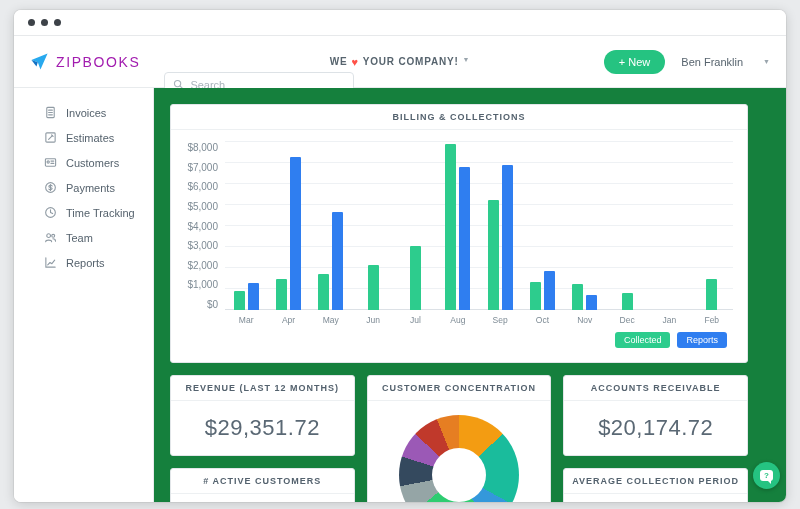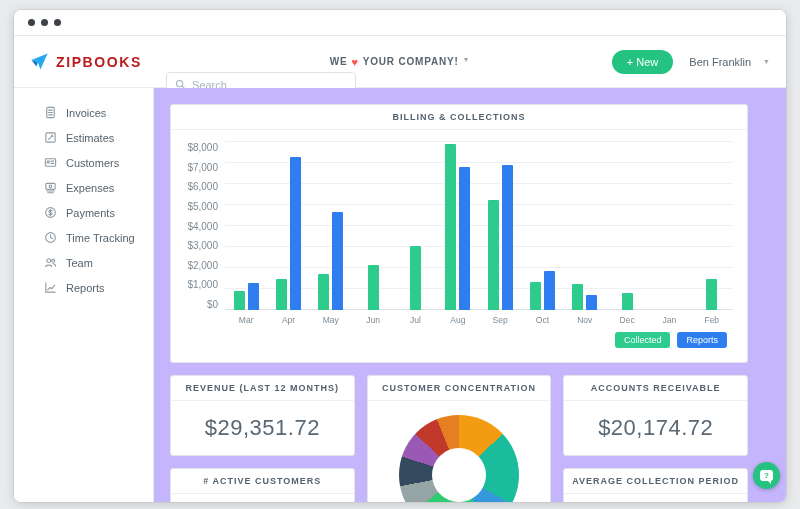--- a/index.html
+++ b/index.html
@@ -11,44 +11,44 @@
             box-shadow: 0 2px 12px rgba(0,0,0,.16), 0 0 0 1px rgba(0,0,0,.05); }
 
   .chrome { height: 26px; display: flex; align-items: center; gap: 6px; padding-left: 14px;
             background: #fff; border-bottom: 1px solid #e7e9eb; }
   .dot { width: 7px; height: 7px; border-radius: 50%; background: #3d4248; }
 
   .app-header { position: absolute; left: 0; top: 26px; right: 0; height: 52px;
                 display: flex; align-items: center; padding: 0 16px;
                 background: #fff; border-bottom: 1px solid #e8ebed; }
   .logo { display: flex; align-items: center; gap: 7px; }
-  .logo-text { font-size: 14px; font-weight: bold; letter-spacing: 1.6px; color: #b91c1c; }
+  .logo-text { font-size: 14px; font-weight: normal; letter-spacing: 1.6px; color: #a21caf; }
   .search-box { margin-left: 24px; width: 190px; height: 25px; border: 1px solid #dde2e6;
                 border-radius: 4px; display: flex; align-items: center; padding: 0 8px; gap: 6px; background: #fff; margin-top: 46px; }
   .search-box input { border: none; outline: none; flex: 1; font-size: 11px; color: #55626d;
                       font-family: "Liberation Sans", sans-serif; }
   .search-box input::placeholder { color: #aab4bc; }
   .banner { position: absolute; left: 50%; top: 50%; transform: translate(-50%,-50%);
             display: flex; align-items: flex-start; gap: 4px; white-space: nowrap;
             font-size: 10px; font-weight: bold; letter-spacing: .8px; color: #57646e; cursor: pointer; }
   .banner .heart { color: #ff5147; font-size: 11px; }
   .banner .caret, .user-menu .caret { color: #9aa5ad; font-size: 7px; }
   .header-right { margin-left: auto; display: flex; align-items: center; gap: 16px; }
   .new-btn { background: #25c381; color: #fff; font-size: 11px; padding: 6px 15px;
              border: none; border-radius: 15px; cursor: pointer; font-family: "Liberation Sans", sans-serif; }
-  .user-menu { font-size: 11px; color: #57646e; display: flex; align-items: center; gap: 12px; cursor: pointer; }
+  .user-menu { font-size: 11px; color: #57646e; display: flex; align-items: center; gap: 20px; cursor: pointer; }
 
   .sidebar { position: absolute; left: 0; top: 78px; bottom: 0; width: 140px;
              background: #fff; border-right: 1px solid #e8ebed; padding-top: 12px; padding-left: 12px; }
   .side-item { display: flex; align-items: center; gap: 9px; padding: 6px 18px;
                font-size: 11px; color: #55626d; cursor: pointer; }
   .side-item svg { flex: 0 0 auto; stroke: #909ba4; fill: none; stroke-width: 1.2; stroke-linecap: round; stroke-linejoin: round; }
 
   .main { position: absolute; left: 140px; top: 78px; right: 0; bottom: 0;
-          background: #c4b5fd; padding: 16px 38px 0 16px; overflow: hidden; }
+          background: #15803d; padding: 16px 38px 0 16px; overflow: hidden; }
 
   .card { background: #fff; border: 1px solid #e2e6e9; border-radius: 3px; }
   .card-header { height: 25px; display: flex; align-items: center; justify-content: center;
                  border-bottom: 1px solid #edf0f2; font-size: 9px; font-weight: bold;
                  letter-spacing: 1px; color: #54626e; }
 
   .billing { margin-bottom: 12px; }
   .chart-wrap { padding: 12px 14px 6px 8px; }
   .chart-row { display: flex; }
   .y-axis { width: 46px; height: 168px; display: flex; flex-direction: column;
@@ -147,29 +147,20 @@
         <span>Estimates</span>
       </div>
       <div class="side-item">
         <svg width="13" height="13" viewBox="0 0 14 14">
           <rect x="1.5" y="3" width="11" height="8" rx="1"></rect>
             <circle cx="4.5" cy="6.5" r="1.2"></circle>
             <line x1="7.5" y1="5.5" x2="10.5" y2="5.5"></line>
             <line x1="7.5" y1="8" x2="10.5" y2="8"></line>
         </svg>
         <span>Customers</span>
-      </div>
-      <div class="side-item">
-        <svg width="13" height="13" viewBox="0 0 14 14">
-          <rect x="2" y="2.5" width="10" height="6.5" rx="1"></rect>
-            <circle cx="7" cy="5.7" r="1.4"></circle>
-            <path d="M3 10.8 h8"></path>
-            <path d="M4 12.6 h6"></path>
-        </svg>
-        <span>Expenses</span>
       </div>
       <div class="side-item">
         <svg width="13" height="13" viewBox="0 0 14 14">
           <circle cx="7" cy="7" r="5.2"></circle>
             <path d="M7 3.8 V10.2"></path>
             <path d="M8.8 5.4 C8.8 4.4 5.2 4.4 5.2 5.8 C5.2 7.4 8.8 6.6 8.8 8.2 C8.8 9.6 5.2 9.6 5.2 8.6"></path>
         </svg>
         <span>Payments</span>
       </div>
       <div class="side-item">

